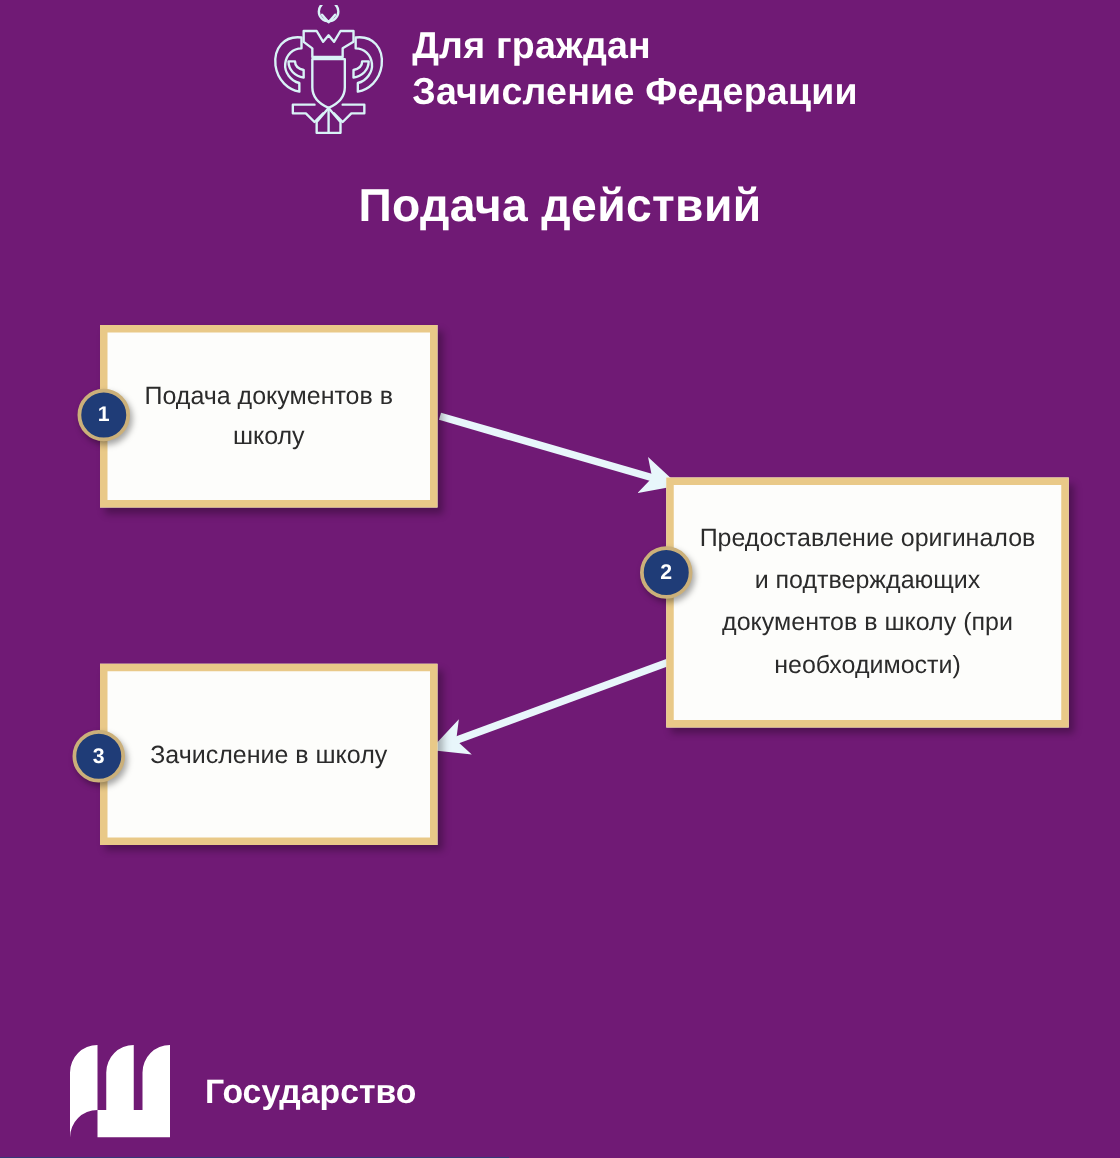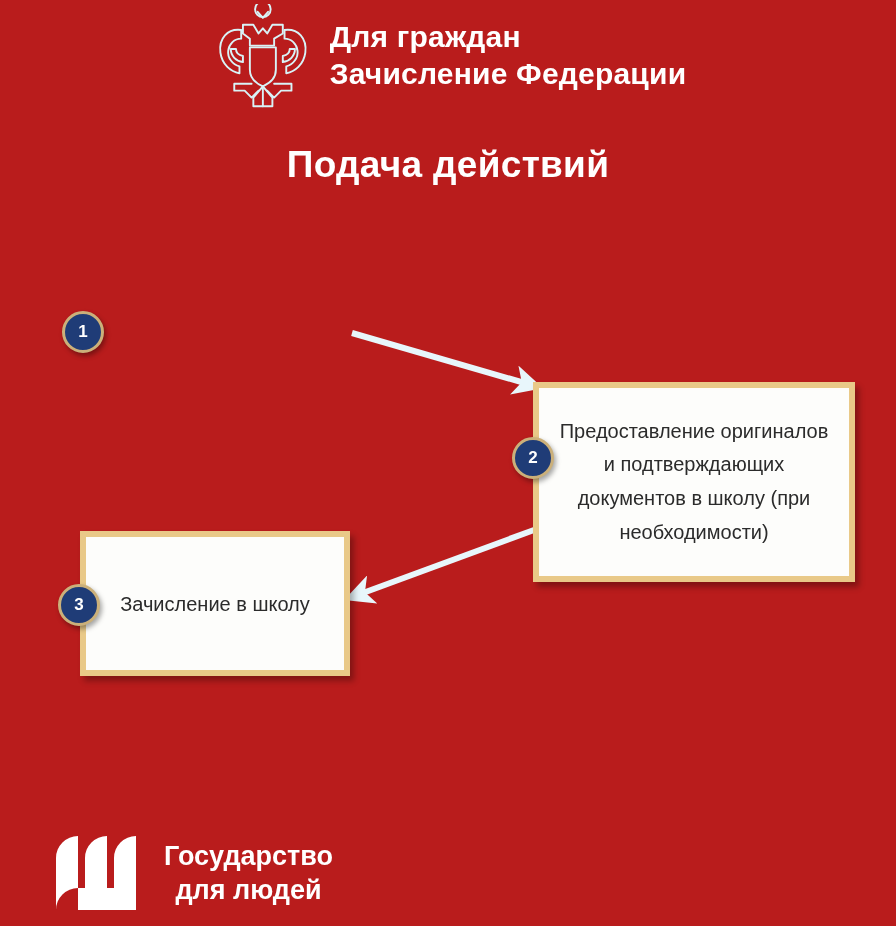--- a/index.html
+++ b/index.html
@@ -4,21 +4,21 @@
 <style>
   html, body {
     margin: 0;
     padding: 0;
     background: #0a4e7f;
   }
   #slide {
     position: relative;
     width: 896px;
     height: 926px;
-    background: #b91c1c;
+    background: #701a75;
     overflow: hidden;
     font-family: "Liberation Sans", "DejaVu Sans", sans-serif;
   }
 
   
   #header {
     position: absolute;
     left: 0;
     top: 0;
     width: 896px;
@@ -185,20 +185,23 @@
     <svg id="arrow-layer" viewBox="0 0 896 926">
       <defs>
         <marker id="head" markerWidth="5" markerHeight="5" refX="3.6" refY="2.5" orient="auto">
           <path d="M0,0 L5,2.5 L0,5 L1.3,2.5 Z" fill="#e8f6fb"></path>
         </marker>
       </defs>
       <line x1="352" y1="333" x2="535" y2="386" stroke="#e8f6fb" stroke-width="6" marker-end="url(#head)"></line>
       <line x1="534" y1="530" x2="352" y2="597" stroke="#e8f6fb" stroke-width="6" marker-end="url(#head)"></line>
     </svg>
 
+    <div class="node" id="node-1">
+      <div class="node-text">Подача документов в школу</div>
+    </div>
     <div class="badge" id="badge-1">1</div>
 
     <div class="node" id="node-2">
       <div class="node-text">Предоставление оригиналов и подтверждающих документов в школу (при необходимости)</div>
     </div>
     <div class="badge" id="badge-2">2</div>
 
     <div class="node" id="node-3">
       <div class="node-text">Зачисление в школу</div>
     </div>
@@ -210,17 +213,16 @@
       <g fill="#ffffff">
         <path d="M0,22 A22,22 0 0 1 22,0 L22,52 A22,22 0 0 0 0,74 Z"></path>
         <path d="M29,22 A22,22 0 0 1 51,0 L51,52 A22,22 0 0 0 29,74 Z"></path>
         <path d="M58,22 A22,22 0 0 1 80,0 L80,52 A22,22 0 0 0 58,74 Z"></path>
         <rect x="22" y="52" width="58" height="22"></rect>
         <rect x="22" y="0" width="0" height="0"></rect>
       </g>
     </svg>
     <div id="footer-text">
       <span class="line">Государство</span>
-      <span class="line">для людей</span>
     </div>
   </div>
 
 </div>
 
 </body></html>

